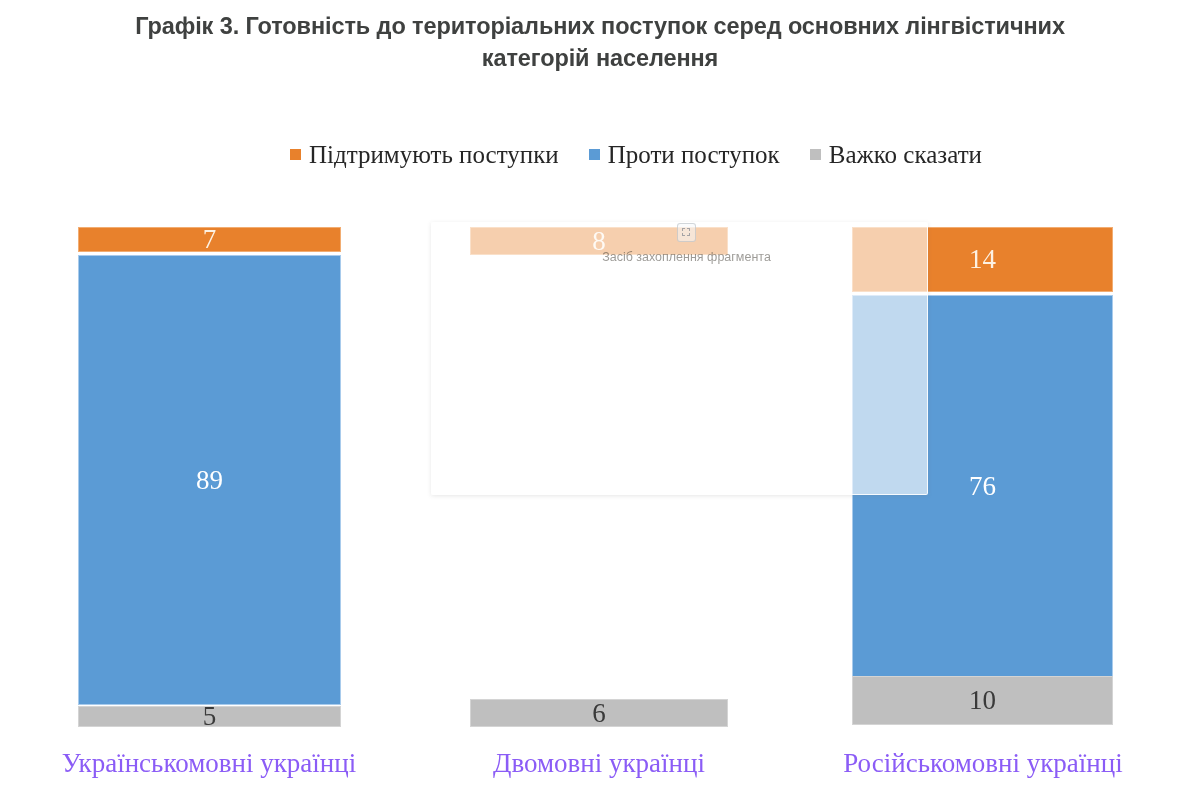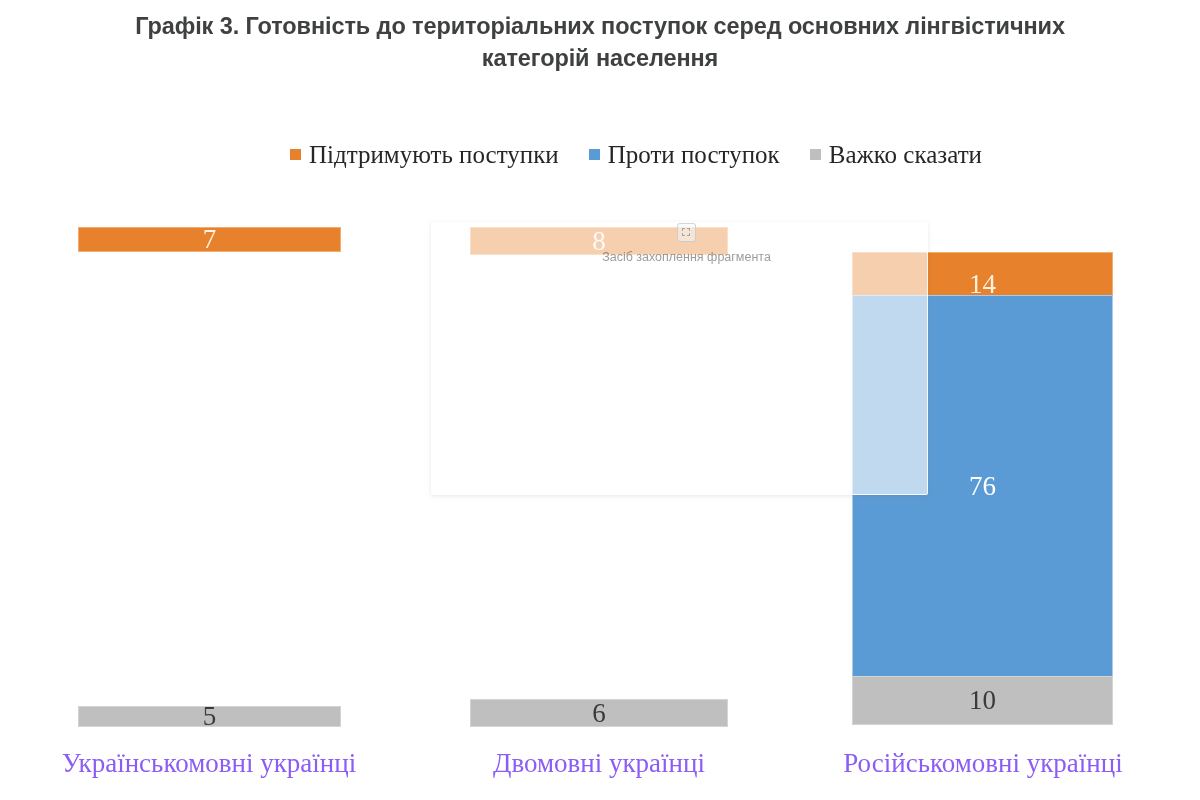--- a/index.html
+++ b/index.html
@@ -197,36 +197,39 @@
       <span class="legend-label">Важко сказати</span>
     </div>
   </div>
 
   <div class="plot">
 
     <div class="bar-group" style="left:78px; width:263px;">
       <div class="seg seg-orange" style="top:0px; height:25px;">
         <span class="seg-label label-on-orange">7</span>
       </div>
+      <div class="seg seg-blue" style="top:28px; height:450px;">
+        <span class="seg-label label-on-blue">89</span>
+      </div>
       <div class="seg seg-gray" style="top:479px; height:21px;">
         <span class="seg-label label-on-gray">5</span>
       </div>
     </div>
 
     <div class="bar-group" style="left:470px; width:258px;">
       <div class="seg seg-orange" style="top:0px; height:28px;">
         <span class="seg-label label-on-orange">8</span>
       </div>
       <div class="seg seg-gray" style="top:472px; height:28px;">
         <span class="seg-label label-on-gray">6</span>
       </div>
     </div>
 
     <div class="bar-group" style="left:852px; width:261px;">
-      <div class="seg seg-orange" style="top:0px; height:65px;margin-top:25px;">
+      <div class="seg seg-orange" style="top:0px; height:65px;">
         <span class="seg-label label-on-orange">14</span>
       </div>
       <div class="seg seg-blue" style="top:68px; height:383px;text-align:right;">
         <span class="seg-label label-on-blue">76</span>
       </div>
       <div class="seg seg-gray" style="top:449px; height:49px;">
         <span class="seg-label label-on-gray">10</span>
       </div>
     </div>
 

